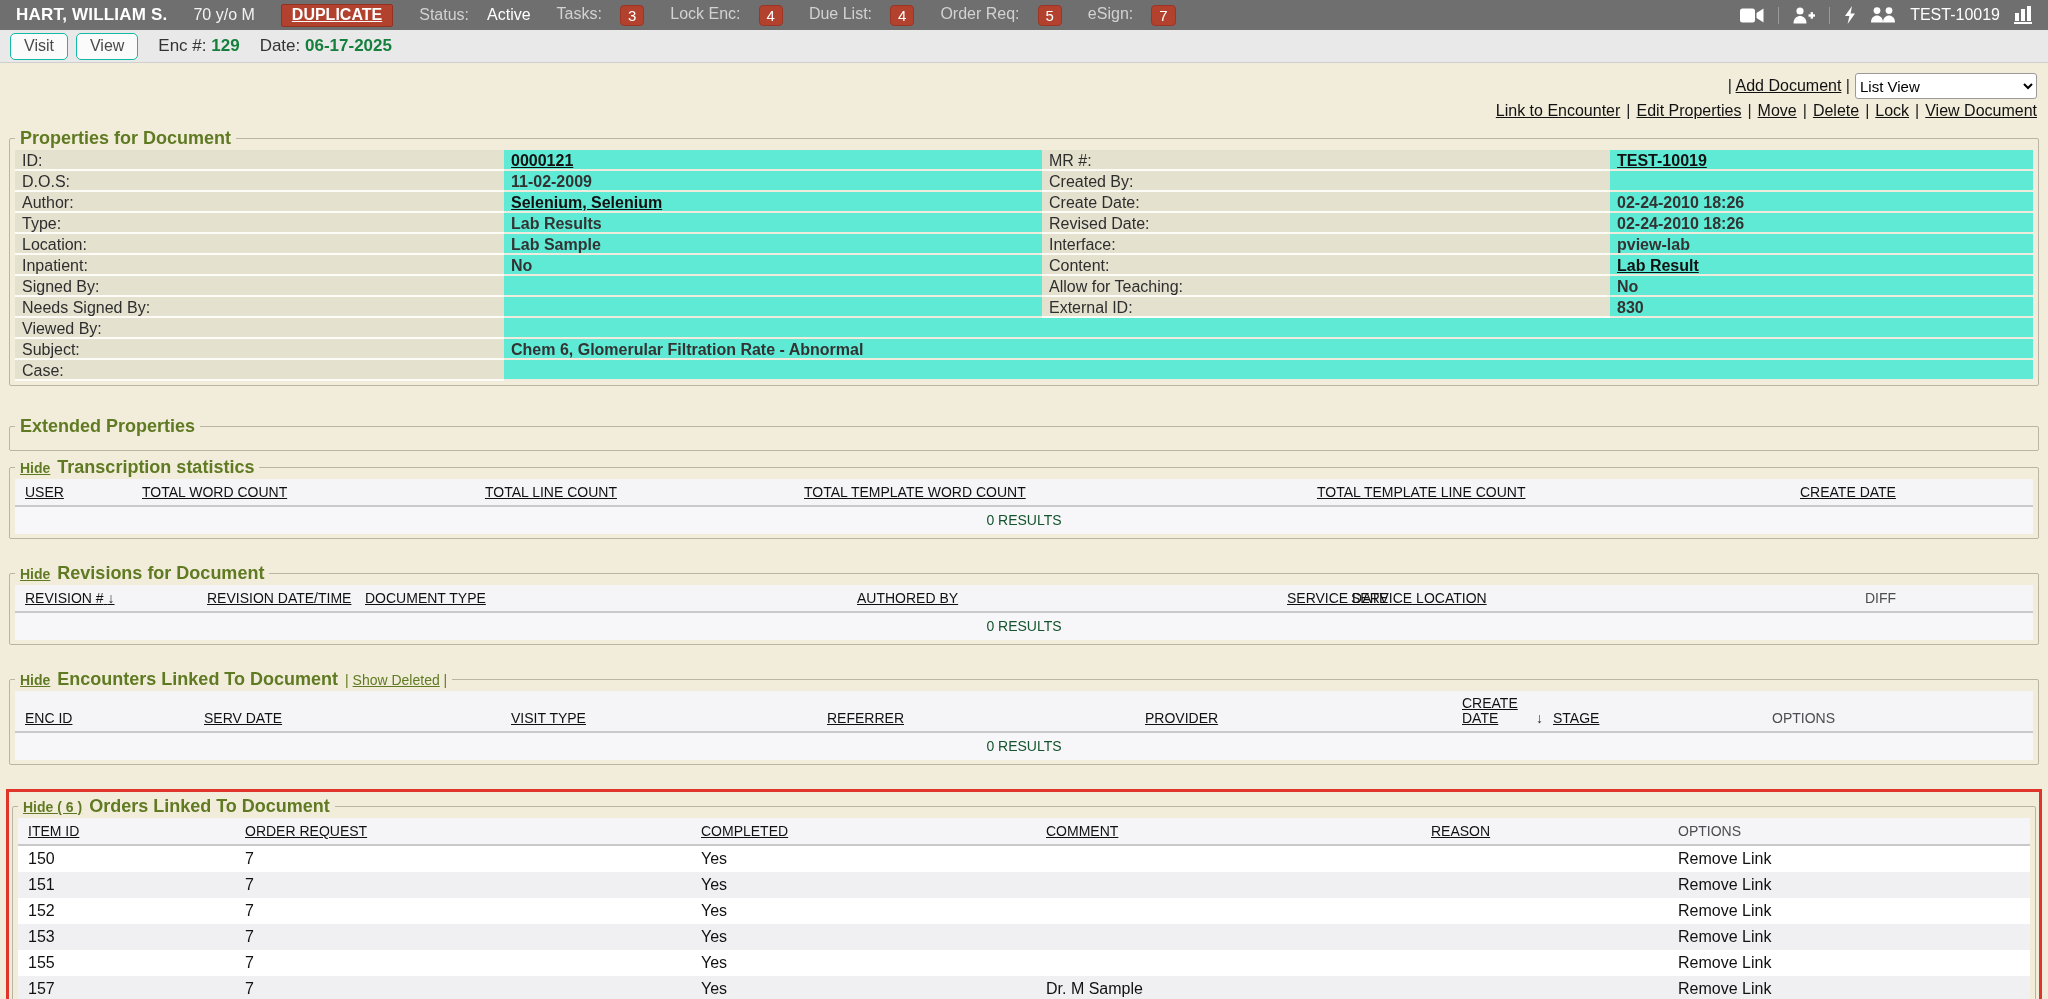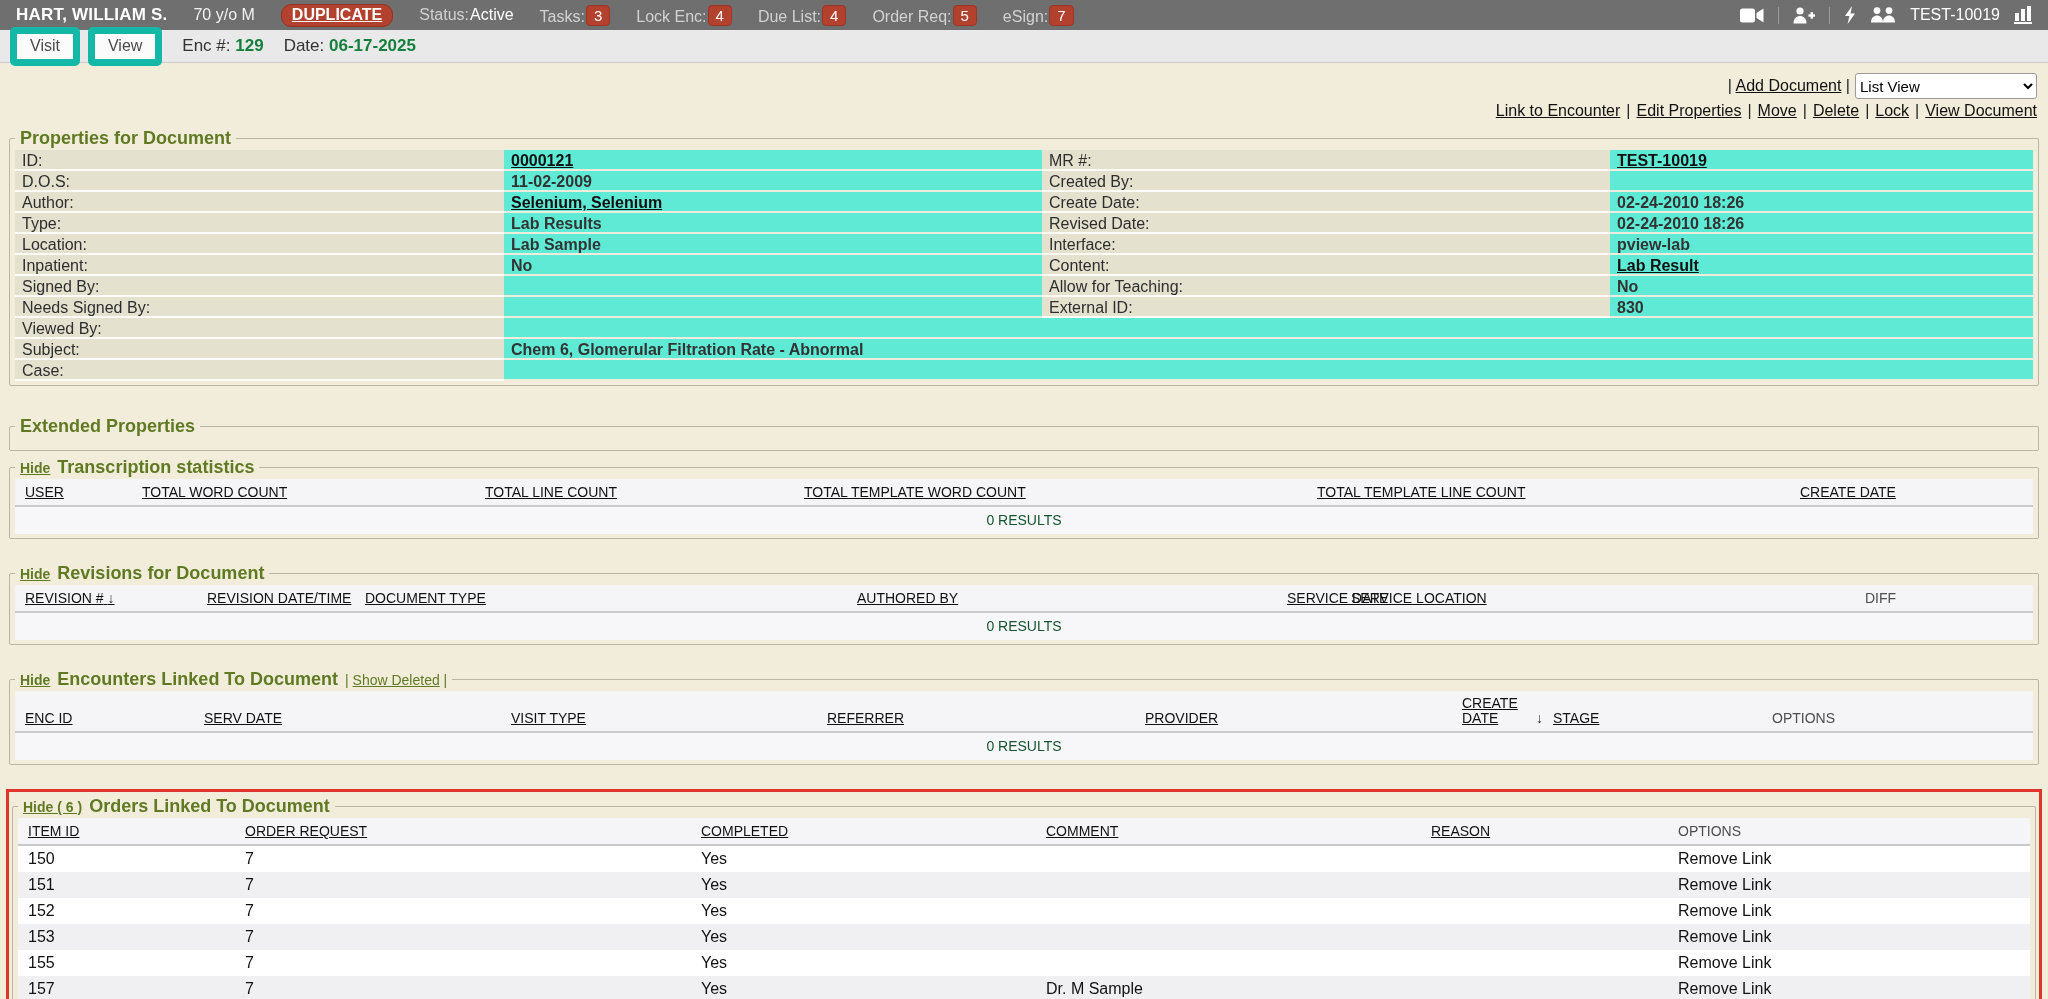--- a/index.html
+++ b/index.html
@@ -14,44 +14,44 @@
 
   
   .topbar {
     height:30px; background:#6f6f6f; color:#fff;
     display:flex; align-items:center; gap:26px;
     padding:0 16px; font-size:16px; white-space:nowrap;
   }
   .patient-name { font-weight:bold; font-size:17px; letter-spacing:.2px; }
   .age-sex { color:#f2f2f2; }
   .dup-badge {
-    background:#b2412e; border:1px solid #943222; border-radius:10px;
+    background:#b2412e; border:1px solid #943222; border-radius:2px;
     padding:1px 10px 2px; font-weight:bold; text-decoration:underline; color:#fff;
   }
-  .tstat { display:flex; align-items:flex-end; gap:1px; color:#d2d2d2; }
+  .tstat { display:flex; align-items:flex-start; gap:18px; color:#d2d2d2; }
   .tstat .val { color:#fff; }
   .count-badge {
     background:#b2412e; border:1px solid #9c3526; border-radius:4px;
     color:#fff; padding:0 7px; font-size:15px; line-height:19px; text-align:center;
   }
   .topbar-right { margin-left:auto; display:flex; align-items:center; gap:14px; }
   .vdiv { width:1px; height:17px; background:#9a9a9a; }
   .ticon { display:flex; align-items:center; }
   .ticon svg { display:block; }
   .practice-id { color:#fff; font-size:16px; }
   .chart-underline { border-bottom:2px solid #fff; padding-bottom:1px; }
 
   
   .toolbar {
     height:33px; background:#e9e9e9; border-bottom:1px solid #cfcfcf;
     display:flex; align-items:center; gap:8px; padding:0 10px;
     font-size:17px; color:#222;
   }
   .tb-btn {
-    background:#fbfbfb; border:7px solid #14b8a6; border-radius:5px;
+    background:#fbfbfb; border:1px solid #14b8a6; border-radius:5px;
     padding:3px 13px 4px; font-size:16px; color:#4a4a4a;
     font-family:"Liberation Sans", sans-serif; cursor:pointer;
   }
   .tb-info { margin-left:12px; }
   .tb-info .lab { color:#333; }
   .tb-info .val { font-weight:bold; color:#15803d; }
 
   
   .content { padding:6px 9px 0; }
 

